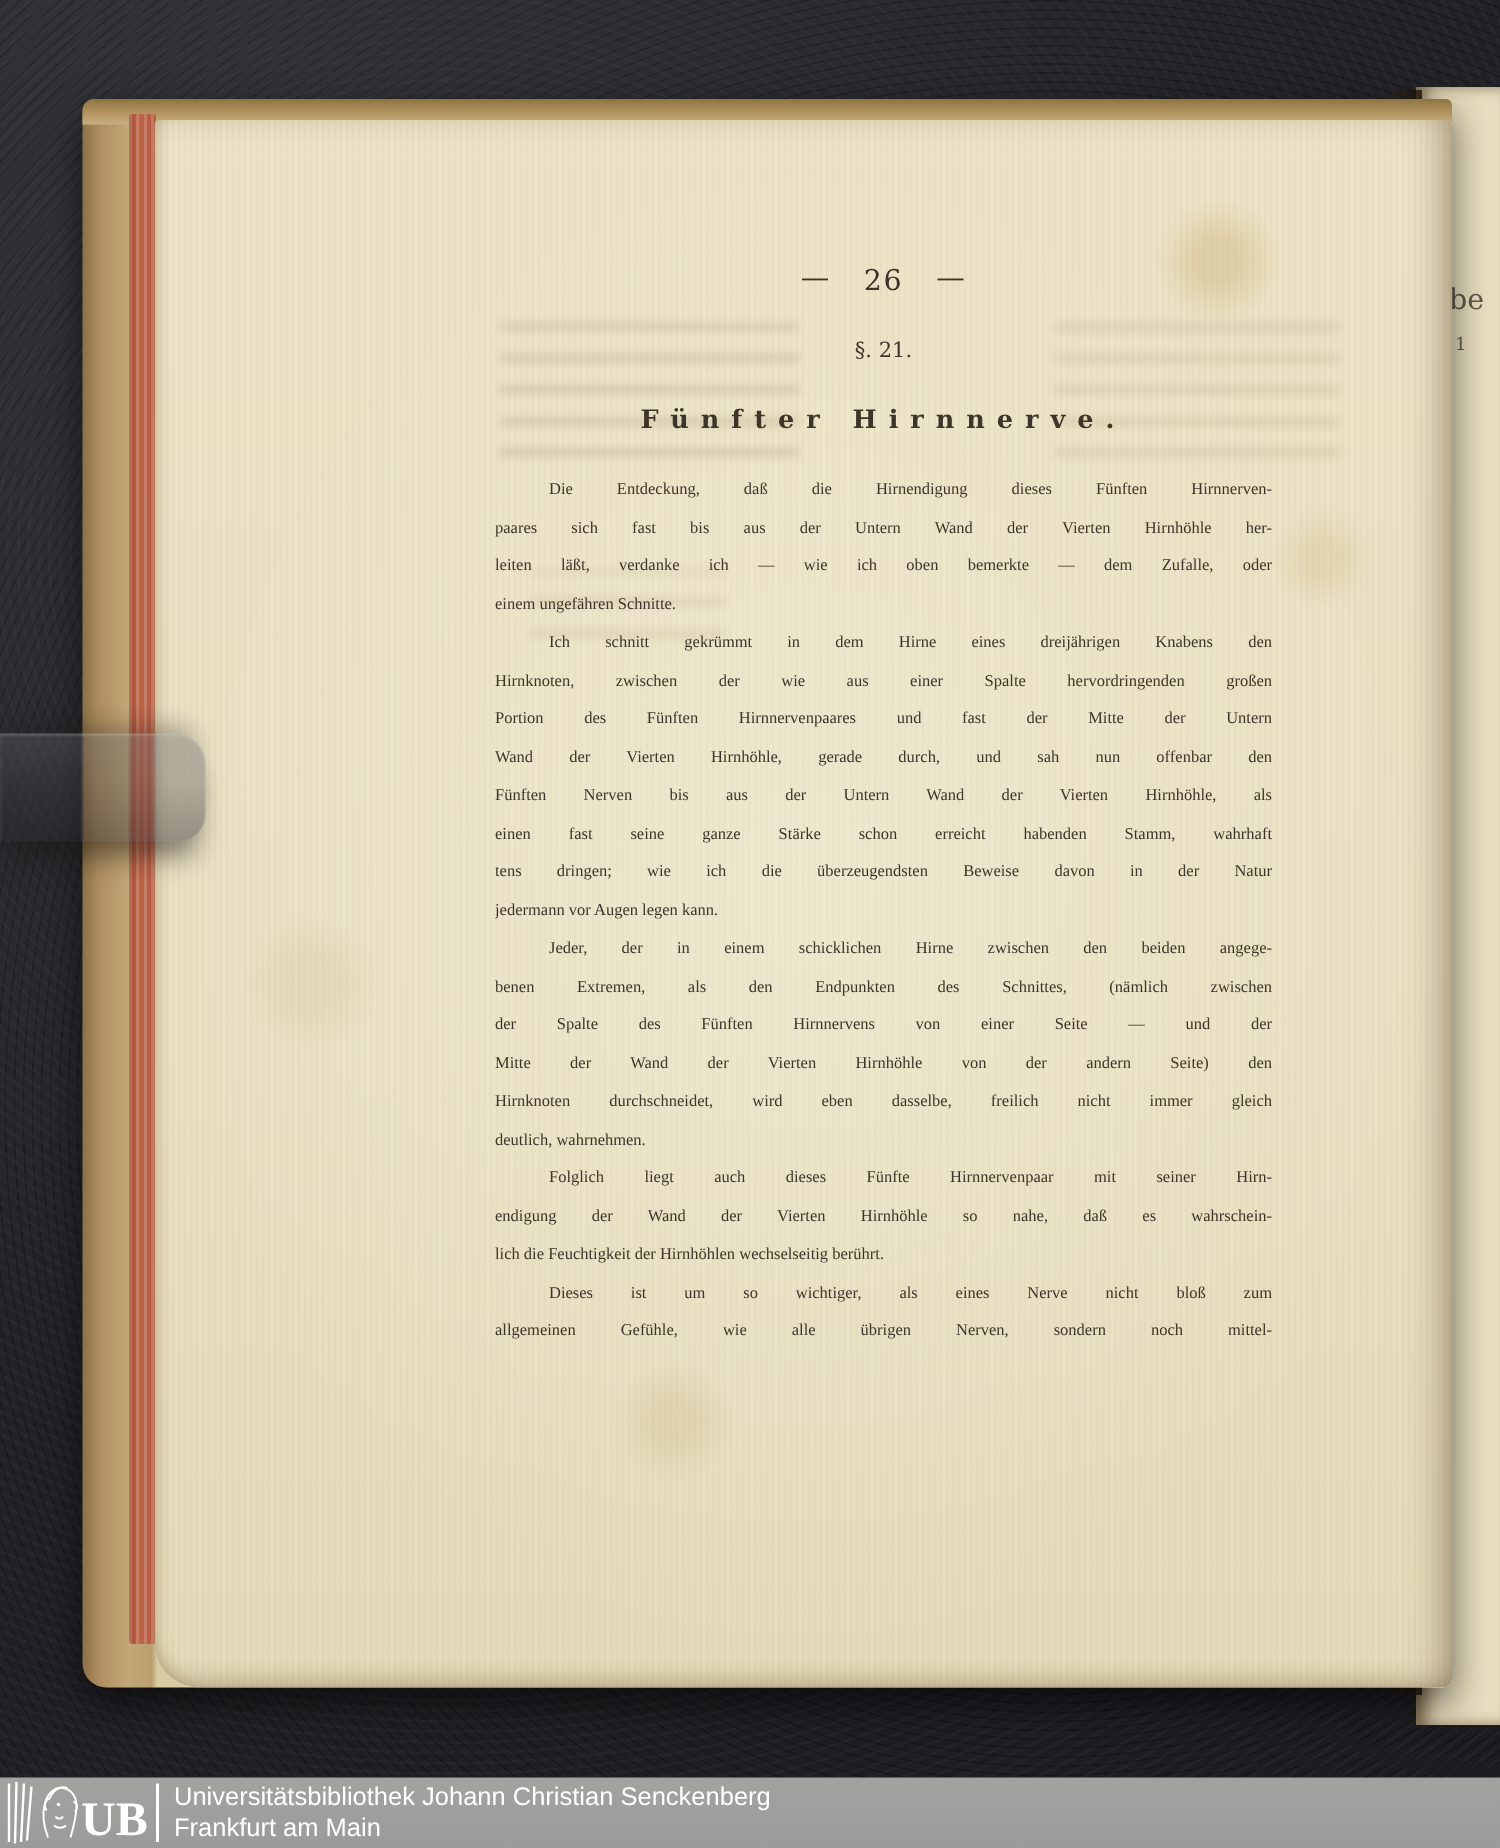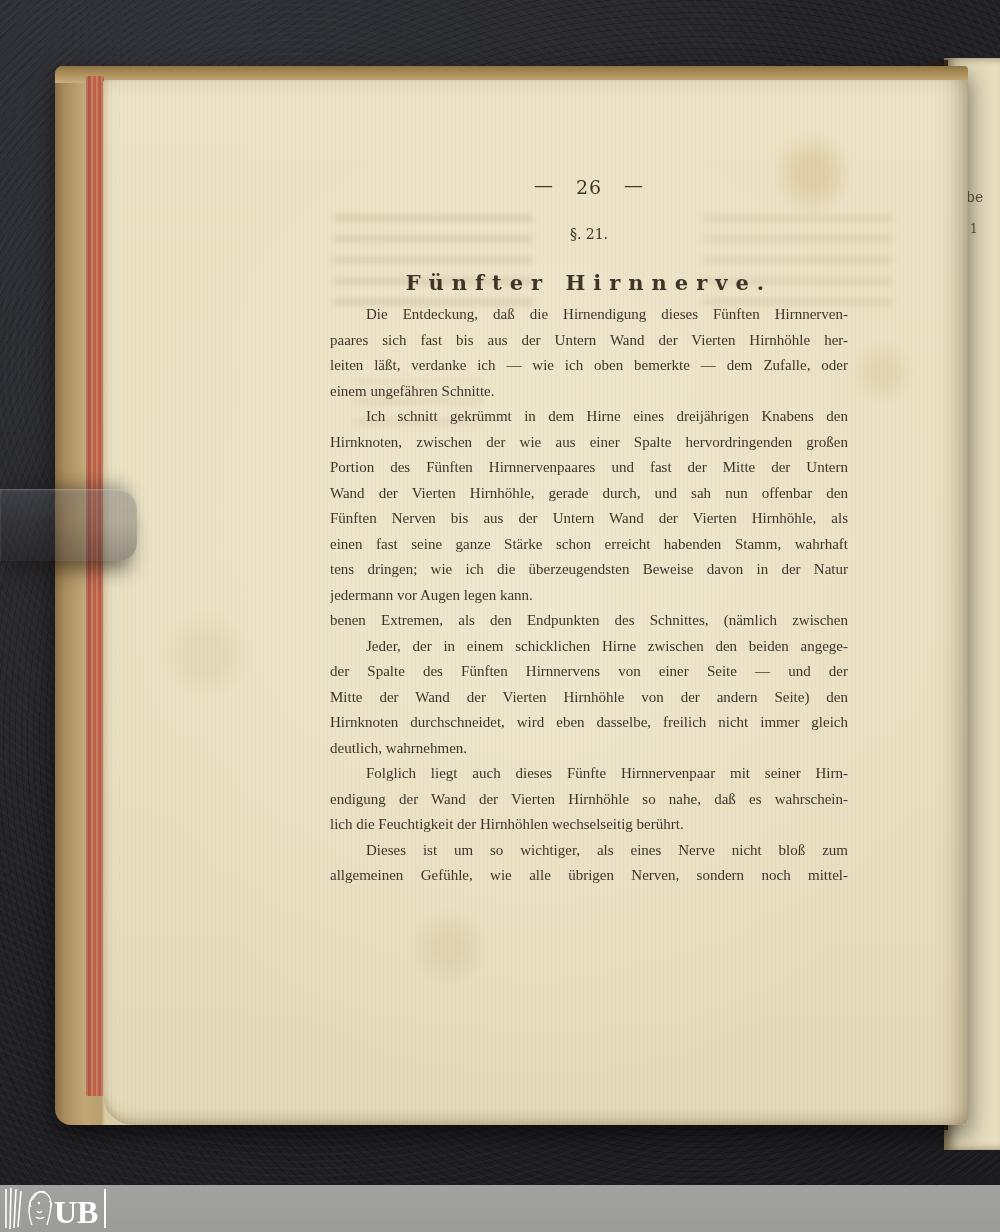--- a/index.html
+++ b/index.html
@@ -18,21 +18,21 @@
       repeating-radial-gradient(circle at 70% 60%, rgba(0,0,0,.25) 0 1px, transparent 1px 6px),
       linear-gradient(135deg,#2b2b30 0%,#222226 45%,#1c1c20 100%);
   }
   
   .facing-page{
     position:absolute;left:944px;top:58px;width:56px;height:1092px;
     background:linear-gradient(90deg,#cdbf9b 0,#e4daba 18px,#e9e0c2 100%);
     box-shadow:inset 6px 0 9px rgba(60,40,20,.55);
   }
   .facing-partial{
-    position:absolute;color:#4a4136;font-size:14px;opacity:.85;
+    position:absolute;color:#4a4136;font-size:19px;opacity:.85;
     font-family:"DejaVu Serif", serif;
   }
   .facing-partial.p1{left:22px;top:131px;}
   .facing-partial.p2{left:26px;top:164px;font-size:12px;}
   
   .gutter{
     position:absolute;left:922px;top:60px;width:26px;height:1070px;
     background:linear-gradient(90deg, rgba(60,40,20,0) 0, rgba(45,30,15,.55) 55%, rgba(25,15,8,.8) 100%);
   }
   
@@ -86,25 +86,25 @@
   .page-num{
     text-align:center;font-size:19px;letter-spacing:1px;height:28px;
     font-family:"DejaVu Serif", serif;
   }
   .page-num .dash{display:inline-block;margin:0 22px;transform:translateY(-2px);}
   .section-mark{
     text-align:center;font-size:14px;margin-top:22px;height:26px;
     font-family:"DejaVu Serif", serif;
   }
   .page-title{
-    text-align:center;font-size:21px;font-weight:bold;letter-spacing:8px;
+    text-align:center;font-size:17px;font-weight:bold;letter-spacing:8px;
     margin-top:18px;height:32px;white-space:nowrap;
     font-family:"DejaVu Serif", serif;
   }
-  .text-block{font-size:15px;line-height:25.5px;}
+  .text-block{margin-top:12px;font-size:11px;line-height:25.5px;}
   .line{
     text-align:justify;text-align-last:justify;
     height:25.5px;overflow:hidden;white-space:normal;
   }
   .line.first{text-indent:36px;}
   .line.endleft{text-align-last:left;}
   
   .holder-band{
     position:absolute;left:0;top:489px;width:137px;height:72px;
     background:linear-gradient(180deg, rgba(95,97,104,.40) 0, rgba(70,70,76,.34) 45%, rgba(40,40,46,.44) 100%);
@@ -156,22 +156,22 @@
           <div class="line">leiten läßt, verdanke ich — wie ich oben bemerkte — dem Zufalle, oder</div>
           <div class="line endleft">einem ungefähren Schnitte.</div>
           <div class="line first">Ich schnitt gekrümmt in dem Hirne eines dreijährigen Knabens den</div>
           <div class="line">Hirnknoten, zwischen der wie aus einer Spalte hervordringenden großen</div>
           <div class="line">Portion des Fünften Hirnnervenpaares und fast der Mitte der Untern</div>
           <div class="line">Wand der Vierten Hirnhöhle, gerade durch, und sah nun offenbar den</div>
           <div class="line">Fünften Nerven bis aus der Untern Wand der Vierten Hirnhöhle, als</div>
           <div class="line">einen fast seine ganze Stärke schon erreicht habenden Stamm, wahrhaft</div>
           <div class="line">tens dringen; wie ich die überzeugendsten Beweise davon in der Natur</div>
           <div class="line endleft">jedermann vor Augen legen kann.</div>
+          <div class="line first">Jeder, der in einem schicklichen Hirne zwischen den beiden angege-</div>
           <div class="line">benen Extremen, als den Endpunkten des Schnittes, (nämlich zwischen</div>
-          <div class="line first">Jeder, der in einem schicklichen Hirne zwischen den beiden angege-</div>
           <div class="line">der Spalte des Fünften Hirnnervens von einer Seite — und der</div>
           <div class="line">Mitte der Wand der Vierten Hirnhöhle von der andern Seite) den</div>
           <div class="line">Hirnknoten durchschneidet, wird eben dasselbe, freilich nicht immer gleich</div>
           <div class="line endleft">deutlich, wahrnehmen.</div>
           <div class="line first">Folglich liegt auch dieses Fünfte Hirnnervenpaar mit seiner Hirn-</div>
           <div class="line">endigung der Wand der Vierten Hirnhöhle so nahe, daß es wahrschein-</div>
           <div class="line endleft">lich die Feuchtigkeit der Hirnhöhlen wechselseitig berührt.</div>
           <div class="line first">Dieses ist um so wichtiger,  als eines Nerve nicht bloß zum</div>
           <div class="line">allgemeinen Gefühle, wie alle übrigen Nerven, sondern noch mittel-</div>
         </div>
@@ -191,13 +191,17 @@
     </g>
     <g stroke="#ffffff" fill="none" stroke-width="1.3">
       <path d="M30 38 C27 30 26 22 28 15 C30 8 35 4 40 5 C46 6 49 11 49 17 C49 24 47 31 45 38"></path>
       <path d="M31 12 C33 7 38 3 43 5 M29 20 C27 17 28 13 31 12 M47 14 C50 15 50 19 48 21"></path>
       <circle cx="37" cy="16" r="1.2" fill="#ffffff" stroke="none"></circle>
       <path d="M35 24 C36 26 39 26 40 24 M34 30 C36 32 40 32 42 30"></path>
     </g>
     <text x="52" y="36" font-family="Liberation Serif, serif" font-weight="bold" font-size="32" fill="#ffffff">UB</text>
   </svg>
   <div class="footer-sep"></div>
+  <div class="footer-text">
+    <div>Universitätsbibliothek Johann Christian Senckenberg</div>
+    <div>Frankfurt am Main</div>
+  </div>
 </div>
 
 </body></html>

